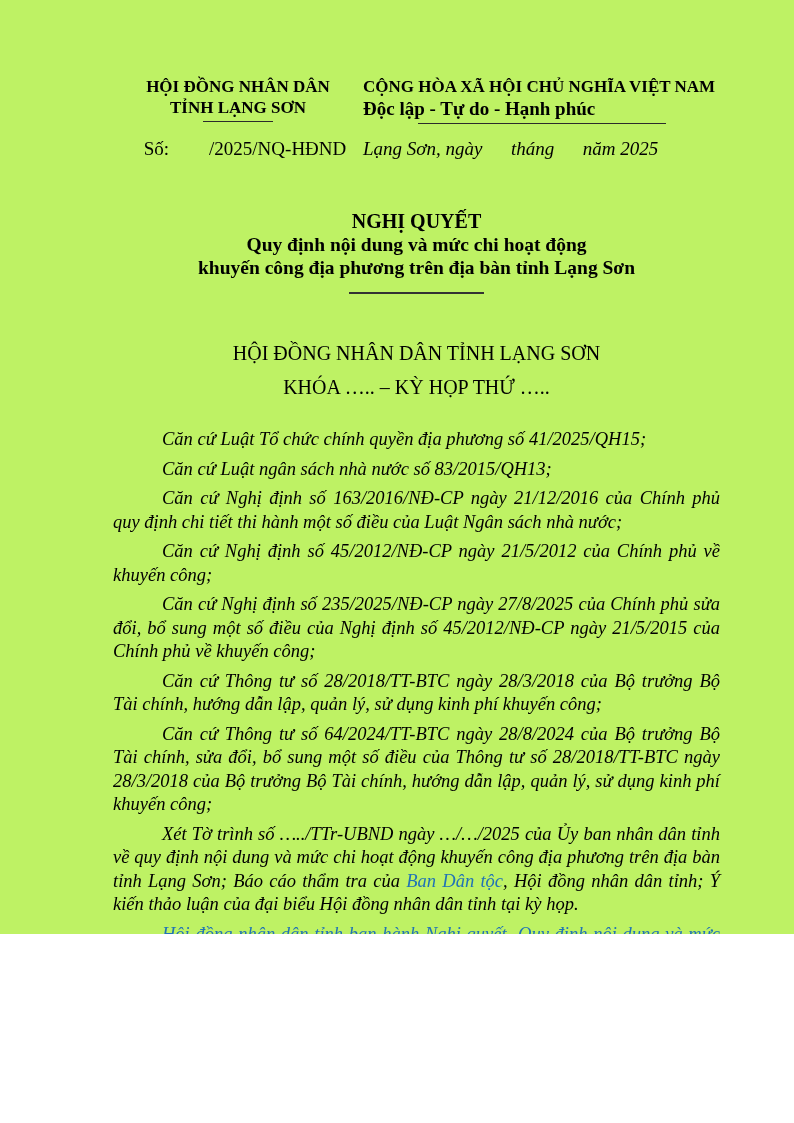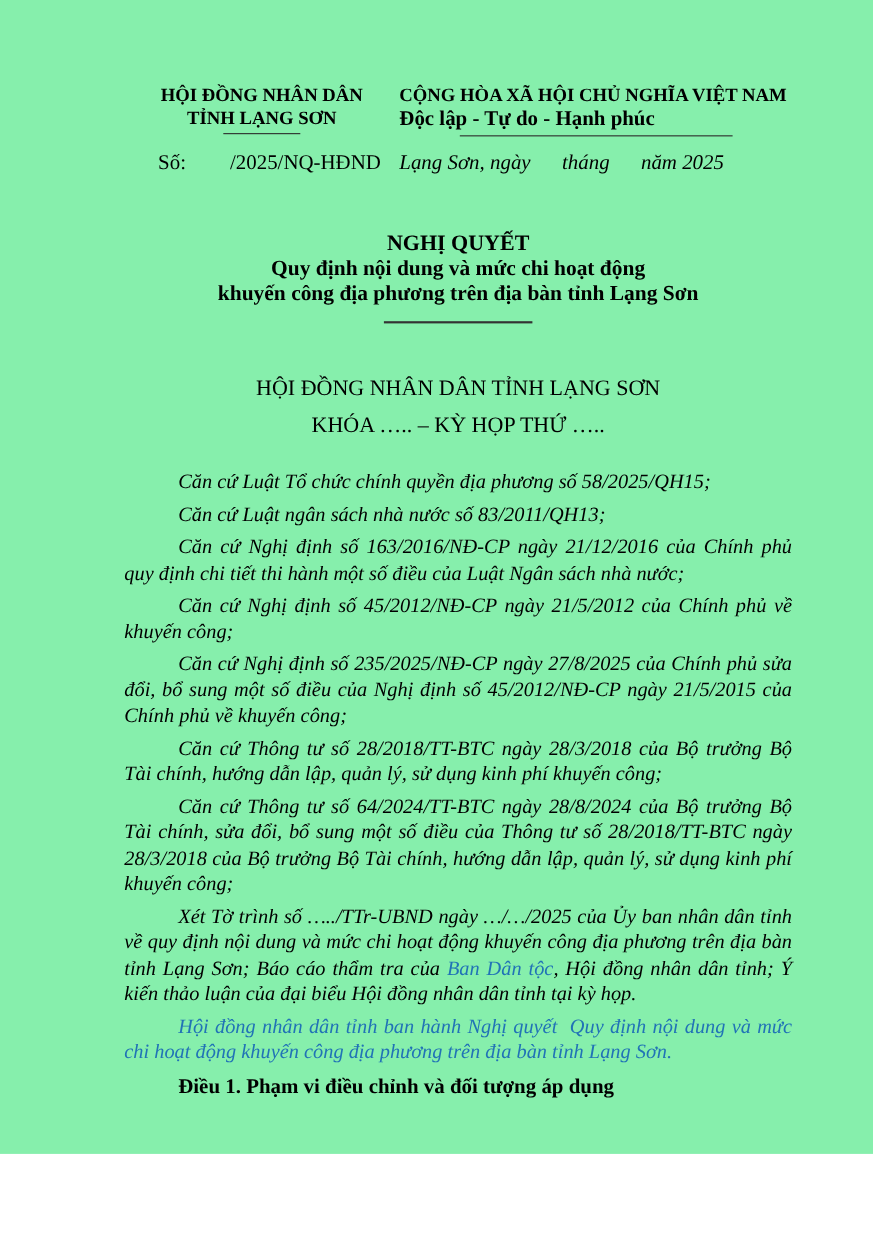--- a/index.html
+++ b/index.html
@@ -1,20 +1,20 @@
 <!DOCTYPE html>
 <html lang="vi"><head>
 <meta charset="utf-8">
 <style>
   html,body{margin:0;padding:0;background:#fff;}
   .page{
     position:relative;
-    width:794px;height:1049px;
+    width:794px;height:934px;
     margin:0 auto;
-    background:#86efac;
+    background:#bef264;
     box-sizing:border-box;
     padding:76px 74px 40px 113px;
     font-family:"Liberation Serif","DejaVu Serif",serif;
     color:#000;
     overflow:hidden;
   }
   .pre{white-space:pre-wrap;}
   
   .hdr{display:flex;flex-direction:row;align-items:flex-start;}
   .hdr-left{width:250px;text-align:center;flex:0 0 auto;}
@@ -73,22 +73,22 @@
     <div class="title-line2">khuyến công địa phương trên địa bàn tỉnh Lạng Sơn</div>
     <div class="title-divider"></div>
   </div>
 
   <div class="issuer-block">
     <div class="issuer-line">HỘI ĐỒNG NHÂN DÂN TỈNH LẠNG SƠN</div>
     <div class="issuer-line">KHÓA ….. – KỲ HỌP THỨ …..</div>
   </div>
 
   <div class="body-block">
-    <p class="para italic">Căn cứ Luật Tổ chức chính quyền địa phương số 58/2025/QH15;</p>
-    <p class="para italic">Căn cứ Luật ngân sách nhà nước số 83/2011/QH13;</p>
+    <p class="para italic">Căn cứ Luật Tổ chức chính quyền địa phương số 41/2025/QH15;</p>
+    <p class="para italic">Căn cứ Luật ngân sách nhà nước số 83/2015/QH13;</p>
     <p class="para italic">Căn cứ Nghị định số 163/2016/NĐ-CP ngày 21/12/2016 của Chính phủ quy định chi tiết thi hành một số điều của Luật Ngân sách nhà nước;</p>
     <p class="para italic">Căn cứ Nghị định số 45/2012/NĐ-CP ngày 21/5/2012 của Chính phủ về khuyến công;</p>
     <p class="para italic">Căn cứ Nghị định số 235/2025/NĐ-CP ngày 27/8/2025 của Chính phủ sửa đổi, bổ sung một số điều của Nghị định số 45/2012/NĐ-CP ngày 21/5/2015 của Chính phủ về khuyến công;</p>
     <p class="para italic">Căn cứ Thông tư số 28/2018/TT-BTC ngày 28/3/2018 của Bộ trưởng Bộ Tài chính, hướng dẫn lập, quản lý, sử dụng kinh phí khuyến công;</p>
     <p class="para italic">Căn cứ Thông tư số 64/2024/TT-BTC ngày 28/8/2024 của Bộ trưởng Bộ Tài chính, sửa đổi, bổ sung một số điều của Thông tư số 28/2018/TT-BTC ngày 28/3/2018 của Bộ trưởng Bộ Tài chính, hướng dẫn lập, quản lý, sử dụng kinh phí khuyến công;</p>
 
     <p class="para italic"><span>Xét Tờ trình số …../TTr-UBND ngày …/…/2025 của Ủy ban nhân dân tỉnh về quy định nội dung và mức chi hoạt động khuyến công địa phương trên địa bàn tỉnh Lạng Sơn; Báo cáo thẩm tra của </span><span class="blue">Ban Dân tộc</span><span>, Hội đồng nhân dân tỉnh; Ý kiến thảo luận của đại biểu Hội đồng nhân dân tỉnh tại kỳ họp.</span></p>
 
     <p class="para italic blue pre">Hội đồng nhân dân tỉnh ban hành Nghị quyết  Quy định nội dung và mức chi hoạt động khuyến công địa phương trên địa bàn tỉnh Lạng Sơn.</p>
 

